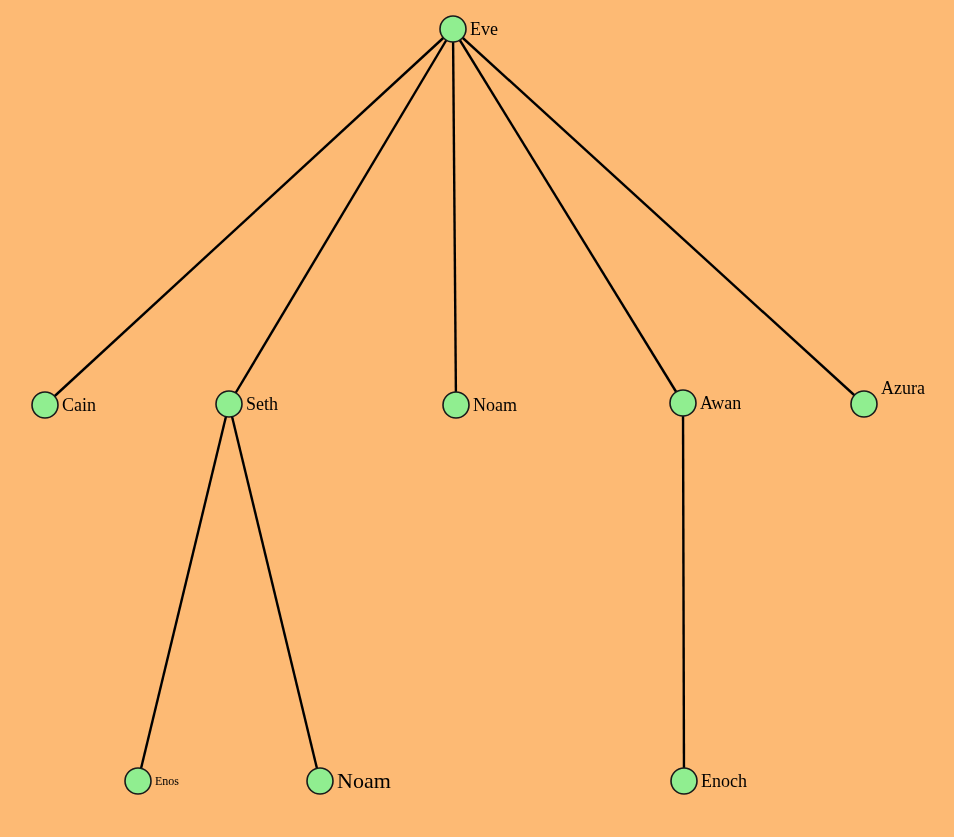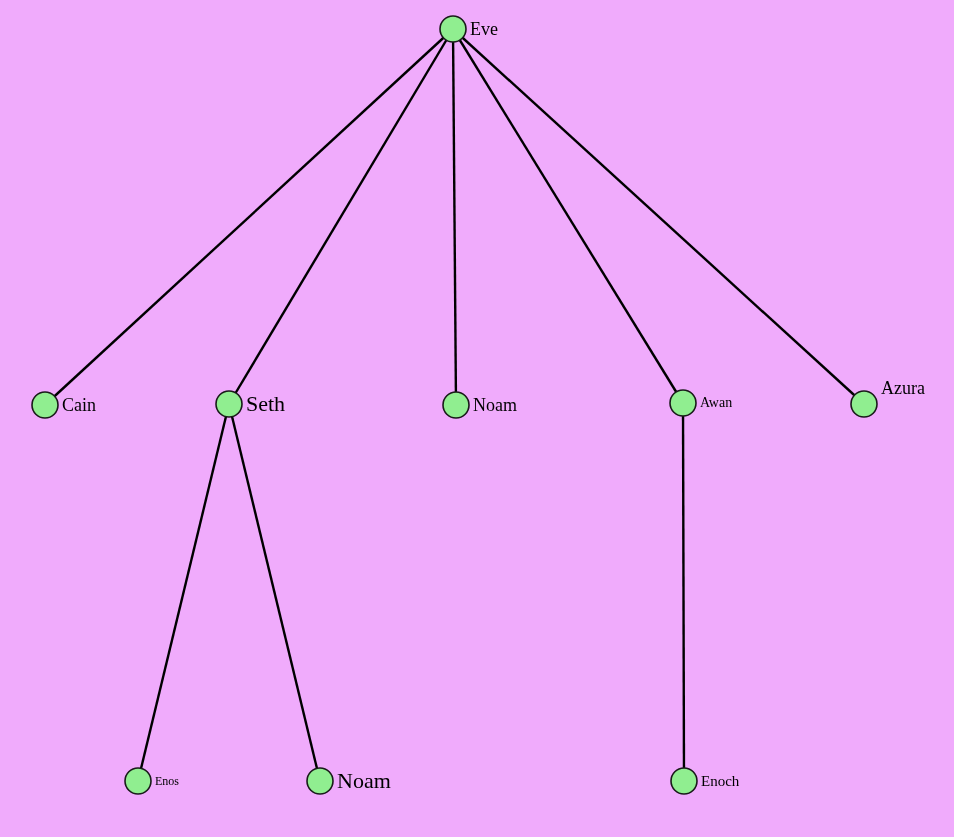--- a/index.html
+++ b/index.html
@@ -11,21 +11,21 @@
   body {
     width: 954px;
     height: 837px;
     overflow: hidden;
     font-family: "Liberation Serif", "DejaVu Serif", serif;
   }
   #graph-canvas {
     position: relative;
     width: 954px;
     height: 837px;
-    background: #f0abfc;
+    background: #fdba74;
   }
   #graph-svg {
     position: absolute;
     top: 0;
     left: 0;
     width: 954px;
     height: 837px;
   }
   .node-label {
     position: absolute;
@@ -61,21 +61,21 @@
         <circle cx="683" cy="403" r="13" fill="#90ee90" stroke="#1a1a1a" stroke-width="1.6"></circle>
         <circle cx="864" cy="404" r="13" fill="#90ee90" stroke="#1a1a1a" stroke-width="1.6"></circle>
         <circle cx="138" cy="781" r="13" fill="#90ee90" stroke="#1a1a1a" stroke-width="1.6"></circle>
         <circle cx="320" cy="781" r="13" fill="#90ee90" stroke="#1a1a1a" stroke-width="1.6"></circle>
         <circle cx="684" cy="781" r="13" fill="#90ee90" stroke="#1a1a1a" stroke-width="1.6"></circle>
       </g>
   </svg>
   <div id="label-layer">
       <div class="node-label" style="left: 470px; top: 29px; font-size: 18px; color: rgb(0, 0, 0);">Eve</div>
       <div class="node-label" style="left: 62px; top: 405px; font-size: 18px; color: rgb(0, 0, 0);">Cain</div>
-      <div class="node-label" style="left: 246px; top: 404px; font-size: 22px; color: rgb(0, 0, 0);">Seth</div>
+      <div class="node-label" style="left: 246px; top: 404px; font-size: 18px; color: rgb(0, 0, 0);">Seth</div>
       <div class="node-label" style="left: 473px; top: 405px; font-size: 18px; color: rgb(0, 0, 0);">Noam</div>
-      <div class="node-label" style="left: 700px; top: 403px; font-size: 14px; color: rgb(0, 0, 0);">Awan</div>
+      <div class="node-label" style="left: 700px; top: 403px; font-size: 18px; color: rgb(0, 0, 0);">Awan</div>
       <div class="node-label" style="left: 881px; top: 388px; font-size: 18px; color: rgb(0, 0, 0);">Azura</div>
       <div class="node-label" style="left: 155px; top: 781px; font-size: 12px; color: rgb(0, 0, 0);">Enos</div>
       <div class="node-label" style="left: 337px; top: 781px; font-size: 22px; color: rgb(0, 0, 0);">Noam</div>
-      <div class="node-label" style="left: 701px; top: 781px; font-size: 15px; color: rgb(0, 0, 0);">Enoch</div>
+      <div class="node-label" style="left: 701px; top: 781px; font-size: 18px; color: rgb(0, 0, 0);">Enoch</div>
     </div>
 </div>
 
 </body></html>

